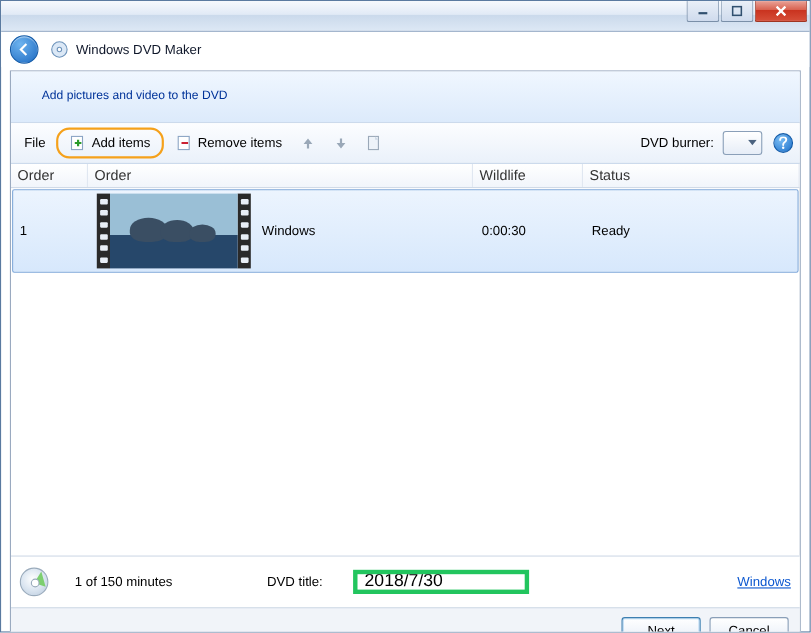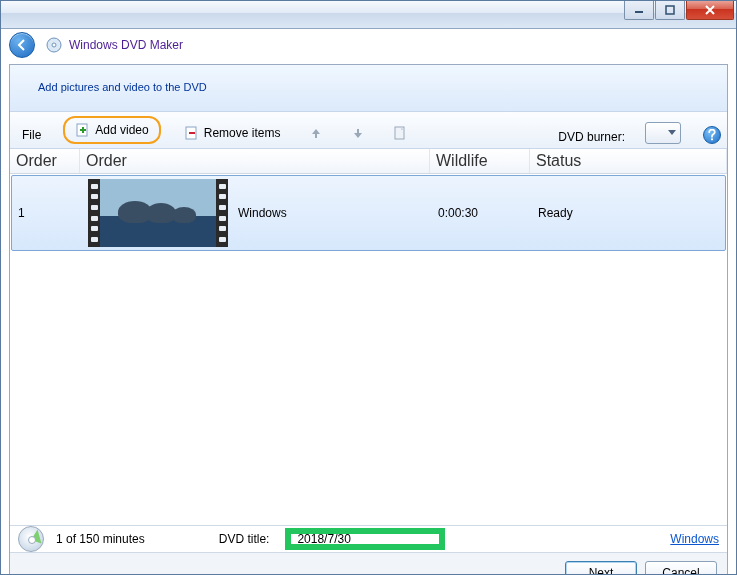--- a/index.html
+++ b/index.html
@@ -54,43 +54,43 @@
       background: radial-gradient(circle at 35% 30%, #6db3ef, #1c69c1);
       border: 1px solid #155ca8;
       display: flex; align-items: center; justify-content: center;
       box-shadow: inset 0 1px 1px rgba(255,255,255,0.5);
     }
     .app-icon {
       width: 18px; height: 18px;
       margin: 0 6px 0 10px;
       display: flex; align-items: center; justify-content: center;
     }
-    .app-title { color: #4c1d95; font-size: 12px; }
+    .app-title { color: #0f172a; font-size: 12px; }
     .content {
       border: 1px solid #9aaac0;
       margin: 3px 8px 8px 8px;
       background: #ffffff;
       height: 529px;
       display: flex;
       flex-direction: column;
     }
     .banner {
       background: linear-gradient(to bottom, #f0f7ff, #dceafb);
       padding: 16px 22px 18px 28px;
       color: #003399;
       font-size: 11px;
       border-bottom: 1px solid #c7d6ea;
     }
     .toolbar {
       display: flex;
-      align-items: flex-end;
+      align-items: center;
       padding: 4px 6px;
       background: linear-gradient(to bottom, #fcfdff, #eaf1fa);
       border-bottom: 1px solid #c7d6ea;
-      gap: 16px;
+      gap: 4px;
     }
     .toolbar .menu-label { padding: 2px 6px; }
     .toolbar .btn {
       display: flex; align-items: center; gap: 4px;
       padding: 2px 6px;
       border: 1px solid transparent;
       border-radius: 3px;
     }
     .toolbar .btn.icon-only { padding: 2px 4px; }
     .toolbar .btn .icn { width: 16px; height: 16px; display: flex; align-items: center; justify-content: center; }
@@ -122,21 +122,21 @@
     }
     .list-area {
       flex: 1;
       overflow: auto;
       position: relative;
     }
     .list-header {
       display: flex;
       background: linear-gradient(to bottom, #ffffff, #f1f5fb);
       border-bottom: 1px solid #d0dae7;
-      font-size: 16px;
+      font-size: 13px;
       color: #333;
     }
     .list-header > div {
       padding: 3px 6px;
       border-right: 1px solid #e0e7f1;
     }
     .col-order { width: 70px; }
     .col-name { width: 350px; }
     .col-duration { width: 100px; }
     .col-status { flex: 1; }
@@ -176,23 +176,23 @@
       overflow: hidden;
     }
     .rock {
       position: absolute;
       background: #3a4e63;
       border-radius: 50% 50% 40% 40%;
     }
     .status-bar {
       display: flex;
       align-items: center;
-      padding: 0 8px;
+      padding: 10px 8px;
       border-top: 1px solid #d0dae7;
-      gap: 12px;
+      gap: 24px;
       background: #ffffff;
     }
     .disc-icon {
       width: 26px; height: 26px;
       border-radius: 50%;
       background: radial-gradient(circle at 45% 40%, #ffffff 0%, #dce6f1 50%, #b7c9dc 100%);
       border: 1px solid #9ab;
       position: relative;
     }
     .disc-icon::after {
@@ -210,26 +210,26 @@
       top: 1px; left: 12px;
       border-left: 3px solid transparent;
       border-right: 8px solid transparent;
       border-bottom: 12px solid #7dcf6f;
       transform: rotate(18deg);
       transform-origin: bottom left;
     }
     .dvd-title-label { margin-left: auto; padding-right: 4px; }
     .status-bar .dvd-title-label { margin-left: 62px; }
     .dvd-title-input {
-      border: 6px solid #22c55e;
+      border: 4px solid #22c55e;
       height: 22px;
       width: 160px;
       padding: 2px 6px;
       font-family: inherit;
-      font-size: 12px;
+      font-size: 16px;
     }
     .options-link {
       margin-left: auto;
       color: #0b57d0;
       text-decoration: underline;
       cursor: pointer;
     }
     .footer {
       display: flex;
       justify-content: flex-end;
@@ -297,21 +297,21 @@
     <div class="menu-label">File</div>
 
     <div class="highlight-ring">
       <div class="btn">
         <span class="icn">
           <svg width="14" height="14">
               <rect x="1" y="1" width="10" height="12" fill="#fff" stroke="#8aa4c4"></rect>
               <path d="M7 4 v6 M4 7 h6" stroke="#2a9b2a" stroke-width="2"></path>
             </svg>
         </span>
-        <span>Add video</span>
+        <span>Add items</span>
       </div>
     </div>
 
     <div class="btn">
       <span class="icn">
         <svg width="14" height="14">
             <rect x="1" y="1" width="10" height="12" fill="#fff" stroke="#8aa4c4"></rect>
             <path d="M4 7 h6" stroke="#c23" stroke-width="2"></path>
           </svg>
       </span>

